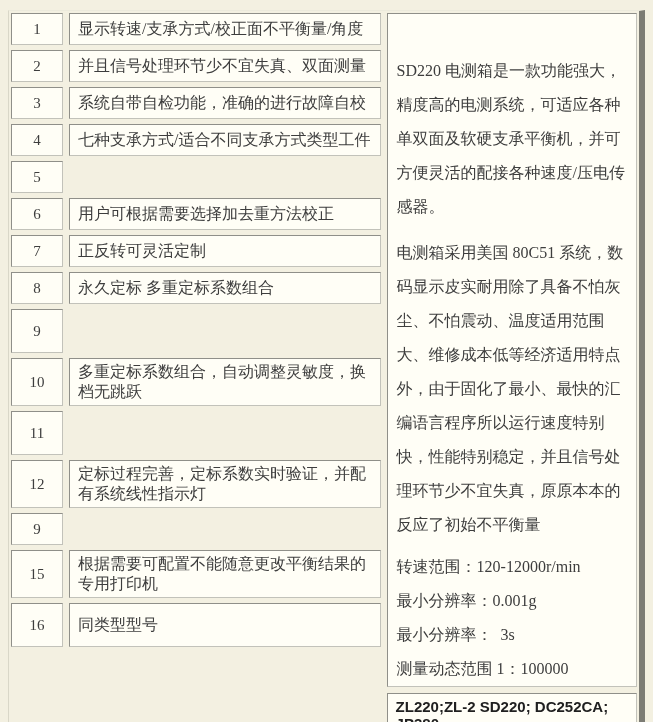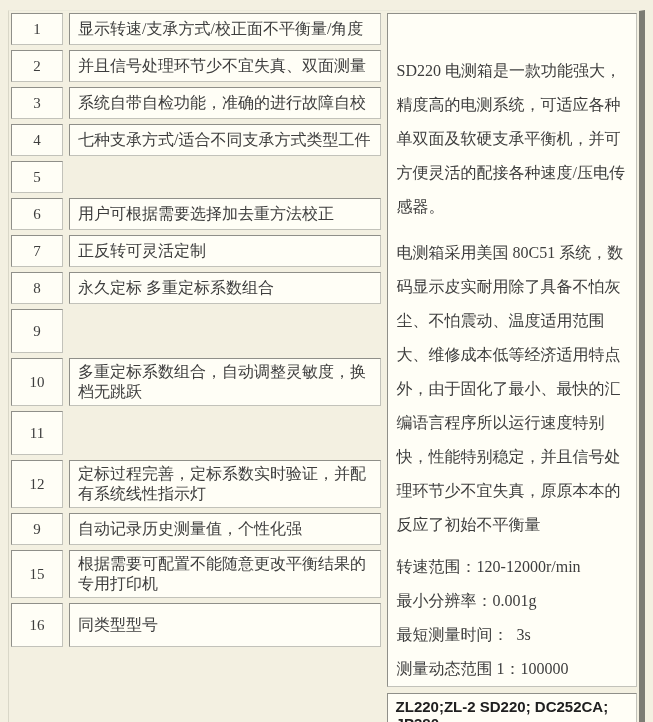--- a/index.html
+++ b/index.html
@@ -156,23 +156,20 @@
             <span>12</span>
           </div>
         <div class="cell desc-cell">
             <span class="txt"><span class="b"></span><span>定标过程完善，定标系数实时验证，并配有系统线性指示灯</span></span>
           </div>
       </div>
       <div class="row s">
         <div class="cell num-cell">
             <span>9</span>
           </div>
-        <div class="cell desc-cell">
-            <span class="txt"><span class="b"></span><span>自动记录历史测量值，个性化强</span></span>
-          </div>
       </div>
       <div class="row d">
         <div class="cell num-cell">
             <span>15</span>
           </div>
         <div class="cell desc-cell">
             <span class="txt"><span class="b"></span><span>根据需要可配置不能随意更改平衡结果的专用打印机</span></span>
           </div>
       </div>
       <div class="row last">
@@ -185,21 +182,21 @@
       </div>
     </div>
 
     <div class="col-right">
       <div class="cell tall-cell">
         <p class="p-intro">SD220 电测箱是一款功能强大，精度高的电测系统，可适应各种单双面及软硬支承平衡机，并可方便灵活的配接各种速度/压电传感器。</p>
         <p class="p-body"><span>电测箱采用美国 80C51 系统，</span><span class="b">数码显示皮实耐用除了具备不怕灰尘、不怕震动、温度适用范围大、维修成本低等经济适用特点外，</span><span>由于固化了最小、最快的汇编语言程序所以运行速度特别快，性能特别稳定，并且信号处理环节少不宜失真，原原本本的反应了初始不平衡量</span></p>
         <div class="specs">
           <div class="spec-line">转速范围：120-12000r/min</div>
           <div class="spec-line">最小分辨率：0.001g</div>
-          <div class="spec-line">最短测量时间：  3s</div>
+          <div class="spec-line">最小分辨率：  3s</div>
           <div class="spec-line">测量动态范围 1：100000</div>
         </div>
       </div>
       <div class="cell models-cell">ZL220;ZL-2 SD220; DC252CA; JP380</div>
     </div>
 
   </div>
 </div>
 
 </body></html>

